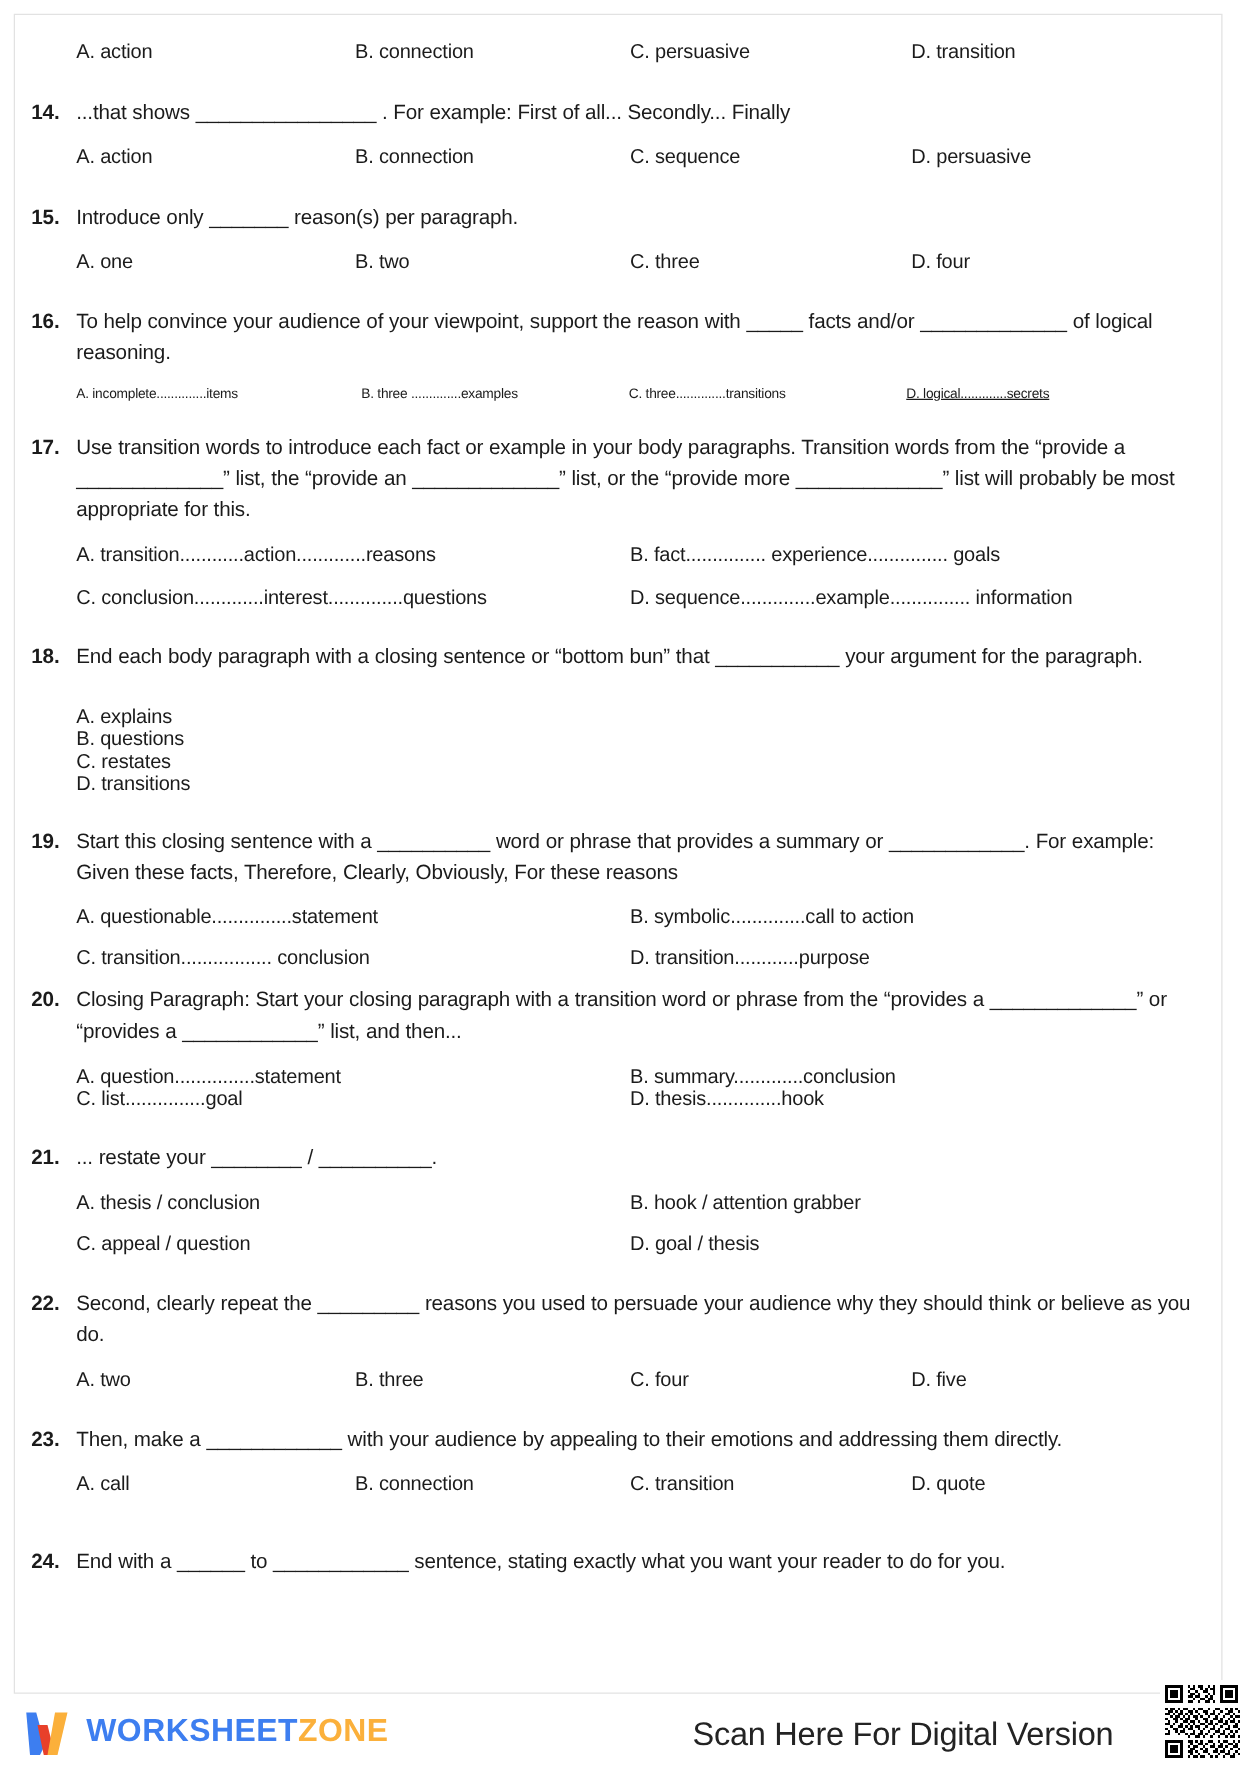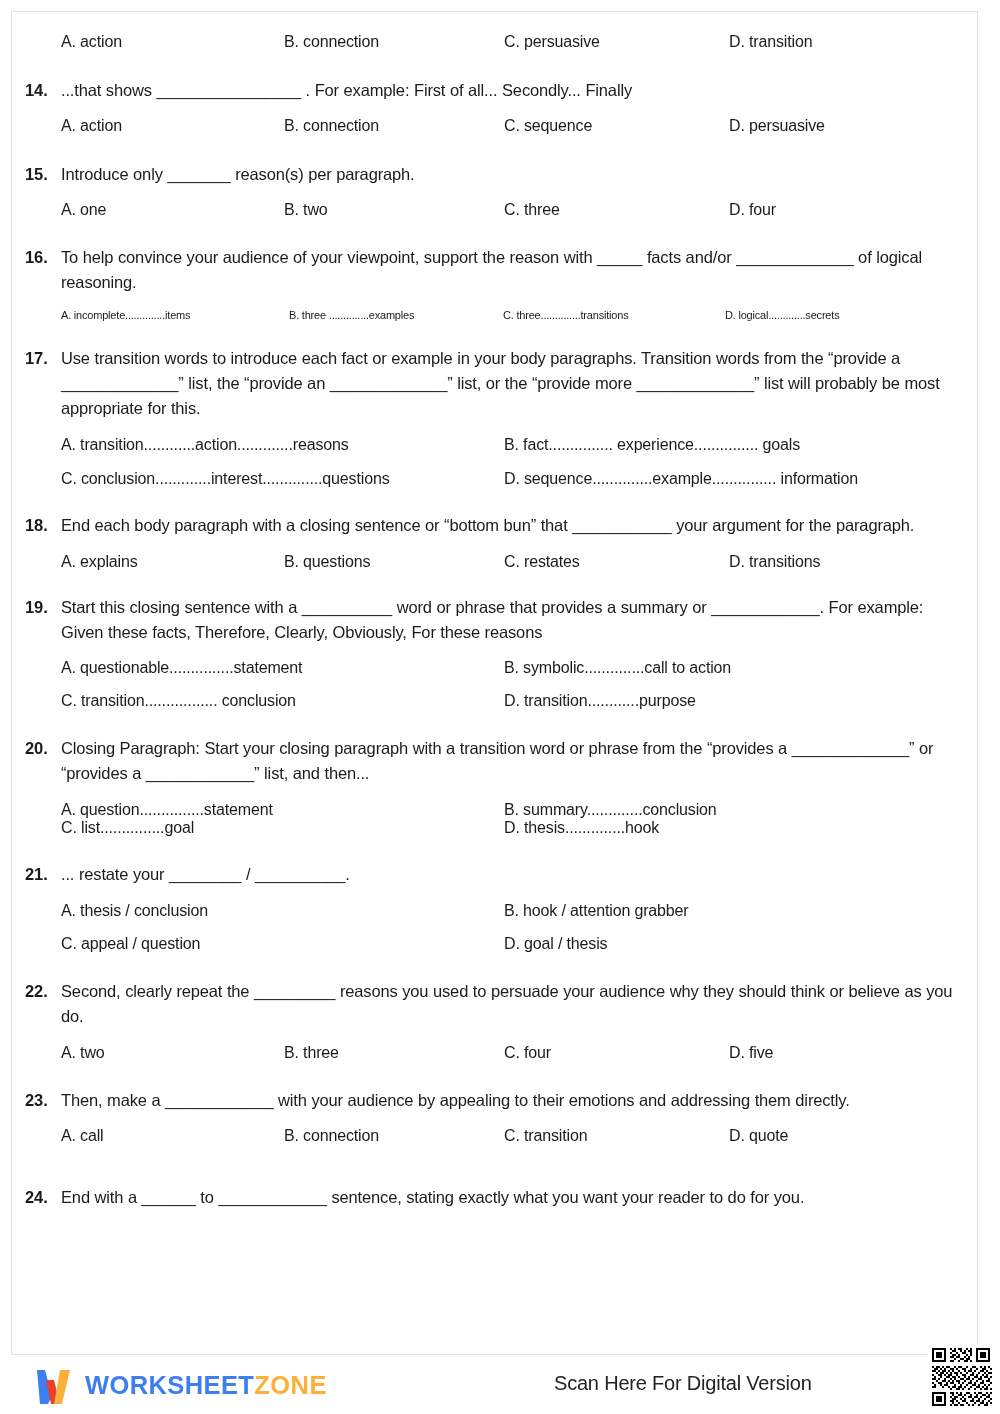--- a/index.html
+++ b/index.html
@@ -81,42 +81,42 @@
 
   .opts4tight {
     display: flex;
     padding-left: 49px;
     font-size: 11px;
     letter-spacing: -0.2px;
   }
   .opts4tight > span:nth-child(1) { width: 228px; }
   .opts4tight > span:nth-child(2) { width: 214px; }
   .opts4tight > span:nth-child(3) { width: 222px; }
-  .opts4tight > span:nth-child(4) { width: auto; }
+  .opts4tight > span:nth-child(4) { width: auto; text-decoration: underline; }
 
   .opts2 {
     display: flex;
     padding-left: 49px;
     font-size: 16px;
     letter-spacing: -0.15px;
   }
   .opts2 > span:nth-child(1) { width: 443px; }
   .opts2 > span:nth-child(2) { width: auto; }
 
   
   .footer {
     position: absolute;
     left: 0;
     top: 1358px;
     width: 1000px;
     height: 56px;
   }
   .logo {
     position: absolute;
-    left: 34px;
+    left: 18px;
     top: 6px;
     display: flex;
     align-items: center;
     height: 44px;
   }
   .logo-mark {
     width: 42px;
     height: 40px;
     margin-right: 9px;
     flex: none;
@@ -128,21 +128,21 @@
     line-height: 1;
     white-space: nowrap;
   }
   .logo-text .ws { color: #3d7ef0; }
   .logo-text .zn { color: #fbb03b; }
 
   .scan-text {
     position: absolute;
     left: 554px;
     top: 14px;
-    font-size: 20px;
+    font-size: 26px;
     letter-spacing: -0.2px;
     color: #232323;
     white-space: nowrap;
   }
   .qr {
     position: absolute;
     left: 928px;
     top: 1344px;
     width: 66px;
     height: 66px;
@@ -208,41 +208,41 @@
       </div>
       <div class="opts2" style="margin-top:16px;">
         <span>C. conclusion.............interest..............questions</span>
         <span>D. sequence..............example............... information</span>
       </div>
 
       <div class="qblock" style="margin-top:25px;">
         <span class="qnum">18.</span>
         <div class="qtext">End each body paragraph with a closing sentence or “bottom bun” that ___________ your argument for the paragraph.</div>
       </div>
-      <div class="opts4" style="margin-top:15px;">
+      <div class="opts4" style="margin-top:27px;flex-direction:column;">
         <span>A. explains</span>
         <span>B. questions</span>
         <span>C. restates</span>
         <span>D. transitions</span>
       </div>
 
       <div class="qblock" style="margin-top:24px;">
         <span class="qnum">19.</span>
         <div class="qtext">Start this closing sentence with a __________ word or phrase that provides a summary or ____________.     For example: Given these facts, Therefore, Clearly, Obviously, For these reasons</div>
       </div>
       <div class="opts2" style="margin-top:14px;">
         <span>A. questionable...............statement</span>
         <span>B. symbolic..............call to action</span>
       </div>
       <div class="opts2" style="margin-top:15px;">
         <span>C. transition................. conclusion</span>
         <span>D. transition............purpose</span>
       </div>
 
-      <div class="qblock" style="margin-top:26px;">
+      <div class="qblock" style="margin-top:12px;">
         <span class="qnum">20.</span>
         <div class="qtext">Closing Paragraph:  Start your closing paragraph with a transition word or phrase from the “provides a _____________” or “provides a ____________” list, and then...</div>
       </div>
       <div class="opts2" style="margin-top:15px;">
         <span>A. question...............statement</span>
         <span>B. summary.............conclusion</span>
       </div>
       <div class="opts2" style="">
         <span>C. list...............goal</span>
         <span>D. thesis..............hook</span>

